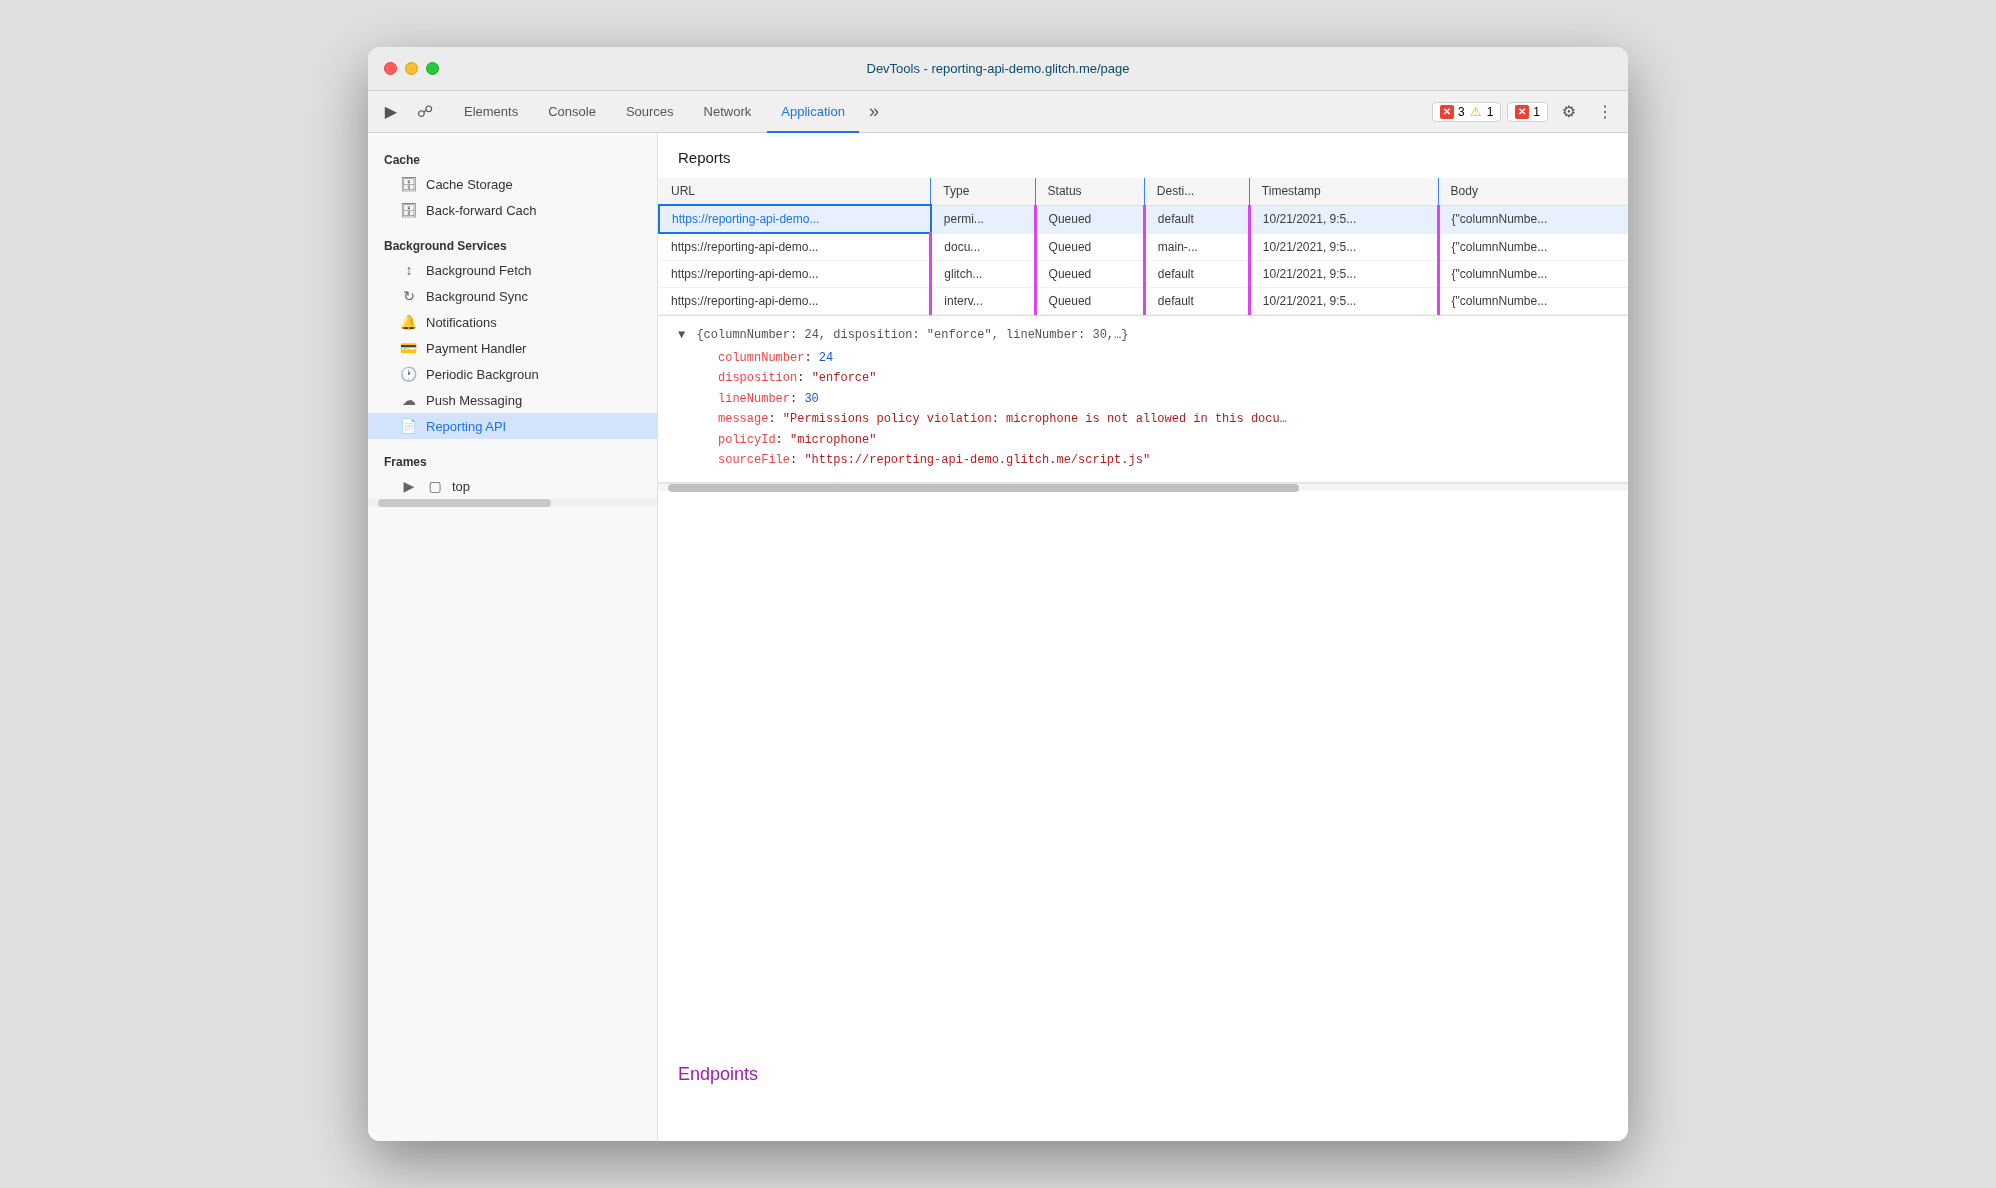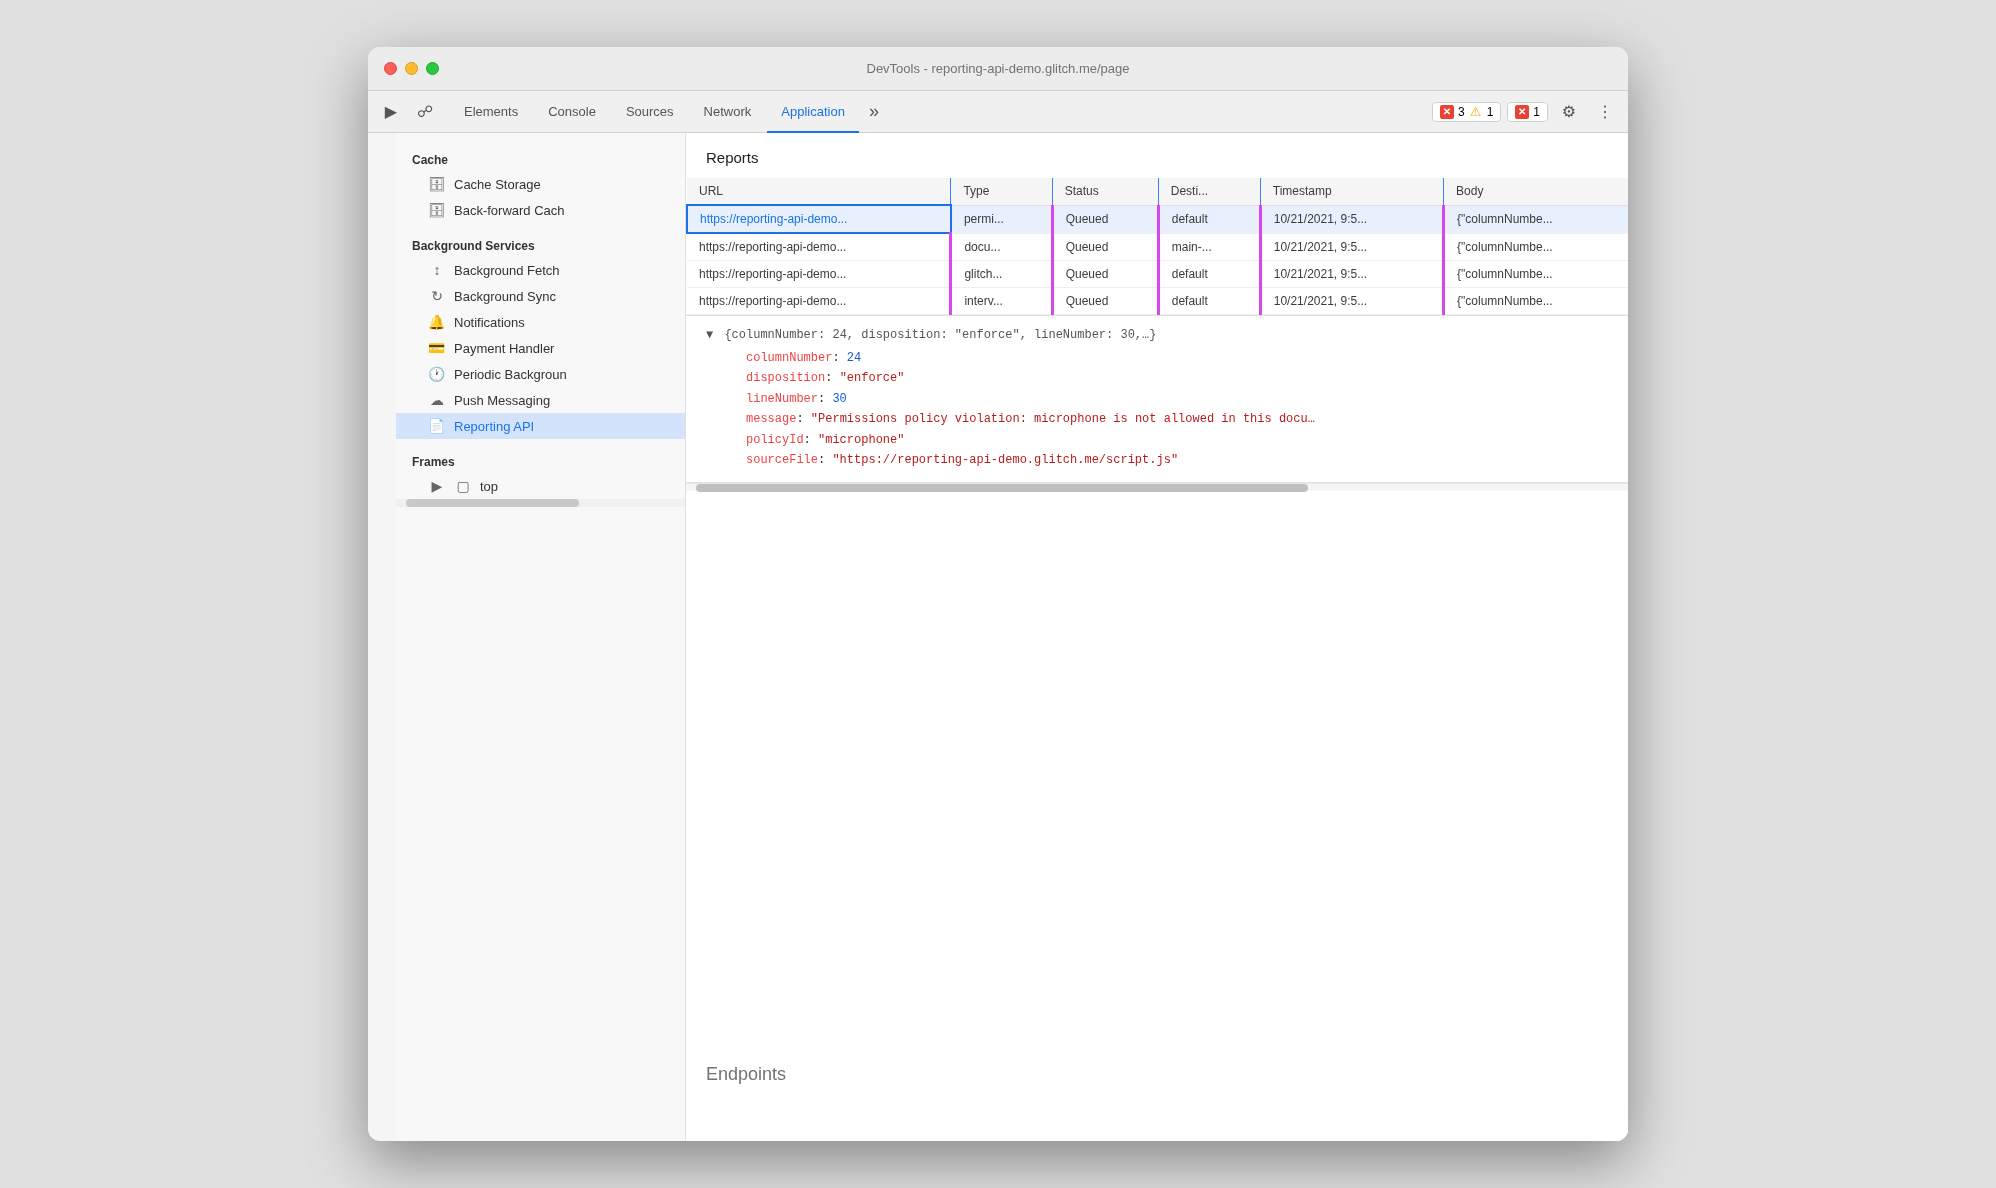--- a/index.html
+++ b/index.html
@@ -37,21 +37,21 @@
       border-radius: 50%;
     }
     .tl-red { background: #ff5f57; border: 1px solid #e0443e; }
     .tl-yellow { background: #febc2e; border: 1px solid #d4a017; }
     .tl-green { background: #28c840; border: 1px solid #1aab29; }
     .title-text {
       position: absolute;
       left: 50%;
       transform: translateX(-50%);
       font-size: 13px;
-      color: #737373;
+      color: #0c4a6e;
       font-weight: 500;
     }
     .toolbar {
       background: #f0f0f0;
       border-bottom: 1px solid #d0d0d0;
       height: 42px;
       display: flex;
       align-items: stretch;
       padding: 0 8px;
       gap: 2px;
@@ -154,21 +154,20 @@
       height: calc(100vh - 180px);
       min-height: 700px;
     }
     .sidebar {
       width: 290px;
       background: #f8f8f8;
       border-right: 1px solid #e0e0e0;
       overflow-y: auto;
       padding: 12px 0;
       flex-shrink: 0;
-      margin-left: 28px;
     }
     .sidebar-section-header {
       font-size: 12px;
       font-weight: 600;
       color: #333;
       padding: 8px 16px 4px 16px;
     }
     .sidebar-item {
       display: flex;
       align-items: center;
@@ -299,21 +298,21 @@
       width: 65%;
       margin-left: 10px;
     }
     .endpoints-section {
       padding: 16px 20px;
       background: #fff;
     }
     .endpoints-title {
       font-size: 18px;
       font-weight: 400;
-      color: #737373;
+      color: #a21caf;
       margin-bottom: 40px;
     }
     .no-endpoints {
       text-align: center;
       color: #888;
       font-size: 13px;
       margin-top: 10px;
     }
     .sidebar-bottom-scrollbar {
       height: 8px;

